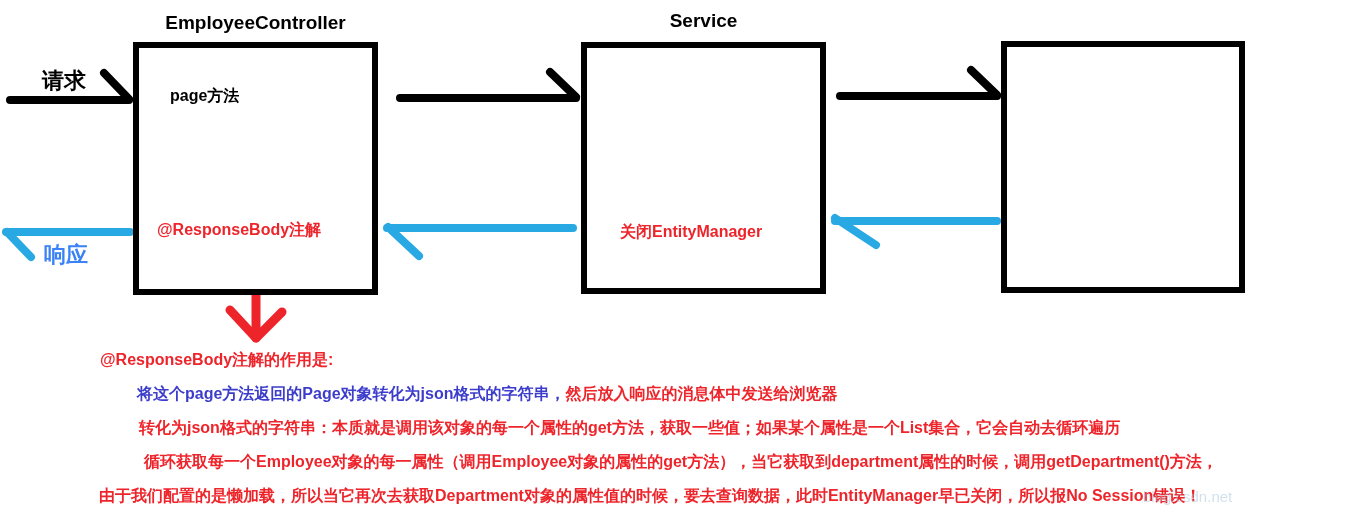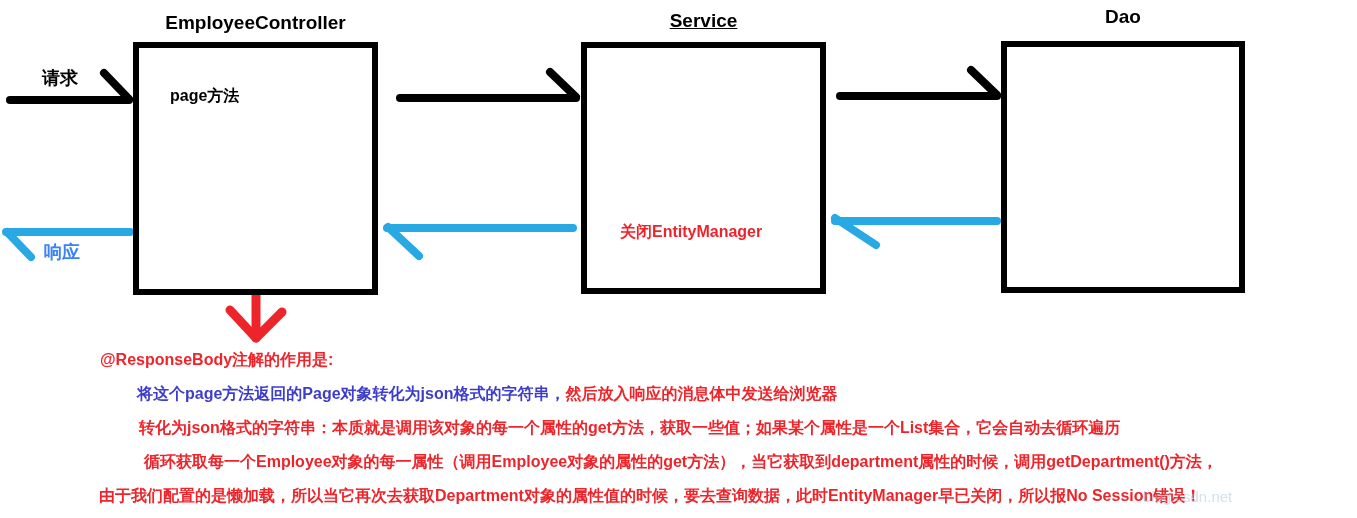--- a/index.html
+++ b/index.html
@@ -5,21 +5,21 @@
   html,body{margin:0;padding:0;background:#ffffff;}
   body{font-family:"Liberation Sans","DejaVu Sans",sans-serif;}
   .canvas{position:relative;width:1357px;height:518px;background:#ffffff;overflow:hidden;padding-left:12px;}
   .arrow-layer{position:absolute;left:0;top:0;width:1357px;height:518px;pointer-events:none;}
   .box{position:absolute;border:6px solid #000;background:#fff;box-sizing:border-box;}
   .box-title{position:absolute;text-align:center;font-weight:bold;font-size:19px;color:#000;white-space:nowrap;}
   .box-text{position:absolute;font-weight:bold;font-size:16px;white-space:nowrap;}
   .black-text{color:#000;}
   .red-text{color:#ee242b;}
   .blue-label{color:#3b82f6;}
-  .flow-label{position:absolute;font-weight:bold;font-size:18px;white-space:nowrap;}
+  .flow-label{position:absolute;font-weight:bold;font-size:22px;white-space:nowrap;}
   .note-line{position:absolute;font-weight:bold;font-size:16px;white-space:nowrap;color:#ee242b;}
   .note-blue{color:#3d3dcb;}
   .watermark{position:absolute;font-size:15px;color:#a8c4d8;opacity:0.5;white-space:nowrap;}
 </style>
 </head>
 <body>
 
 <div class="canvas">
 
   <svg class="arrow-layer" width="1357" height="518" viewBox="0 0 1357 518">
@@ -48,28 +48,28 @@
         <path d="M835,218 L876,245"></path>
     </g>
     <g stroke="#ee242b" stroke-width="9" stroke-linecap="round" fill="none">
       <path d="M256,248 L256,335"></path>
         <path d="M230,310 L256,338"></path>
         <path d="M282,312 L256,338"></path>
     </g>
   </svg>
 
   <div class="box-title" style="left:133px;top:12px;width:245px;">EmployeeController</div>
-  <div class="box-title" style="left:581px;top:10px;width:245px;text-decoration:underline;">Service</div>
-  <div class="box-title" style="left:1001px;top:6px;width:244px;">Dao</div>
+  <div class="box-title" style="left:581px;top:10px;width:245px;">Service</div>
 
   <div class="box" style="left:133px;top:42px;width:245px;height:253px;"></div>
   <div class="box" style="left:581px;top:42px;width:245px;height:252px;"></div>
   <div class="box" style="left:1001px;top:41px;width:244px;height:252px;"></div>
 
   <div class="box-text black-text" style="left:170px;top:86px;">page方法</div>
+  <div class="box-text red-text" style="left:157px;top:220px;">@ResponseBody注解</div>
   <div class="box-text red-text" style="left:620px;top:222px;">关闭EntityManager</div>
 
   <div class="flow-label black-text" style="left:42px;top:66px;">请求</div>
   <div class="flow-label blue-label" style="left:44px;top:240px;">响应</div>
 
   <div class="note-line" style="left:100px;top:350px;">@ResponseBody注解的作用是:</div>
   <div class="note-line" style="left:137px;top:384px;"><span class="note-blue">将这个page方法返回的Page对象转化为json格式的字符串，</span><span>然后放入响应的消息体中发送给浏览器</span></div>
   <div class="note-line" style="left:139px;top:418px;">转化为json格式的字符串：本质就是调用该对象的每一个属性的get方法，获取一些值；如果某个属性是一个List集合，它会自动去循环遍历</div>
   <div class="note-line" style="left:144px;top:452px;">循环获取每一个Employee对象的每一属性（调用Employee对象的属性的get方法），当它获取到department属性的时候，调用getDepartment()方法，</div>
   <div class="note-line" style="left:99px;top:486px;">由于我们配置的是懒加载，所以当它再次去获取Department对象的属性值的时候，要去查询数据，此时EntityManager早已关闭，所以报No Session错误！</div>

